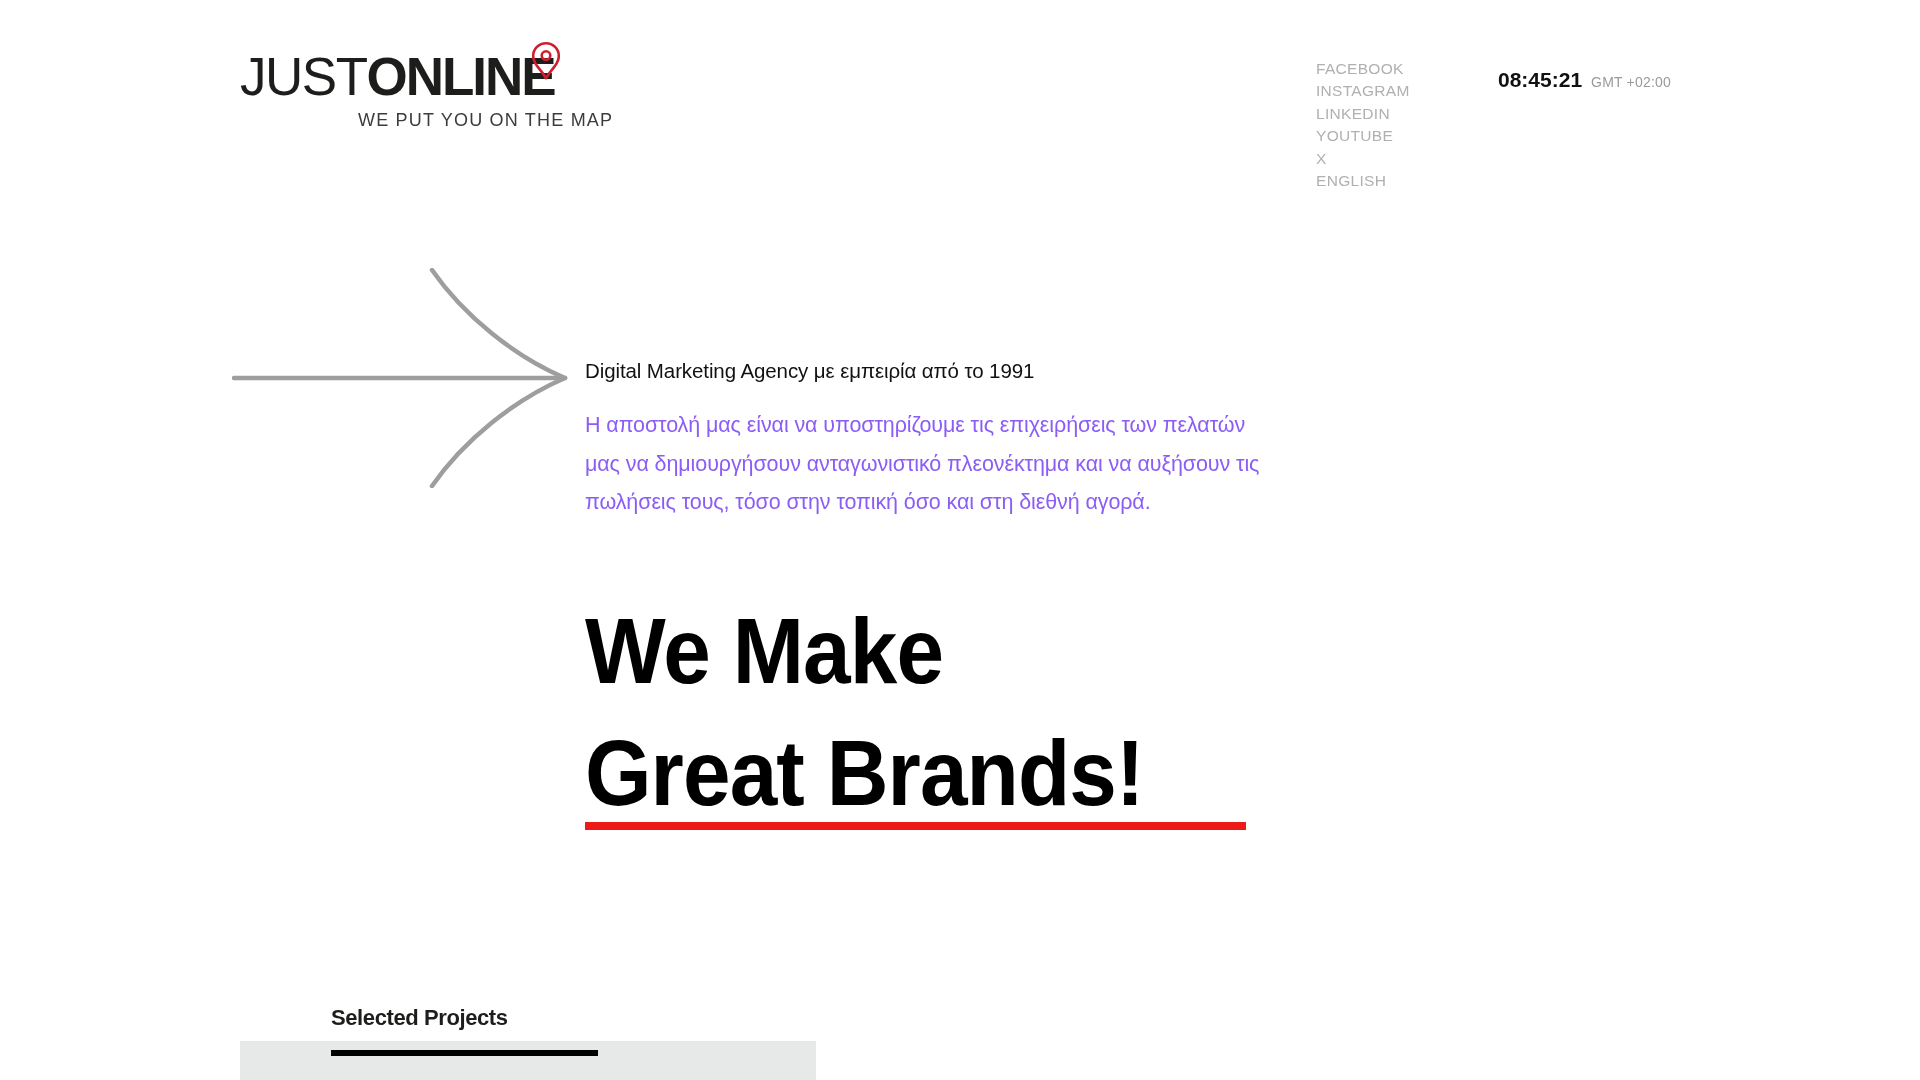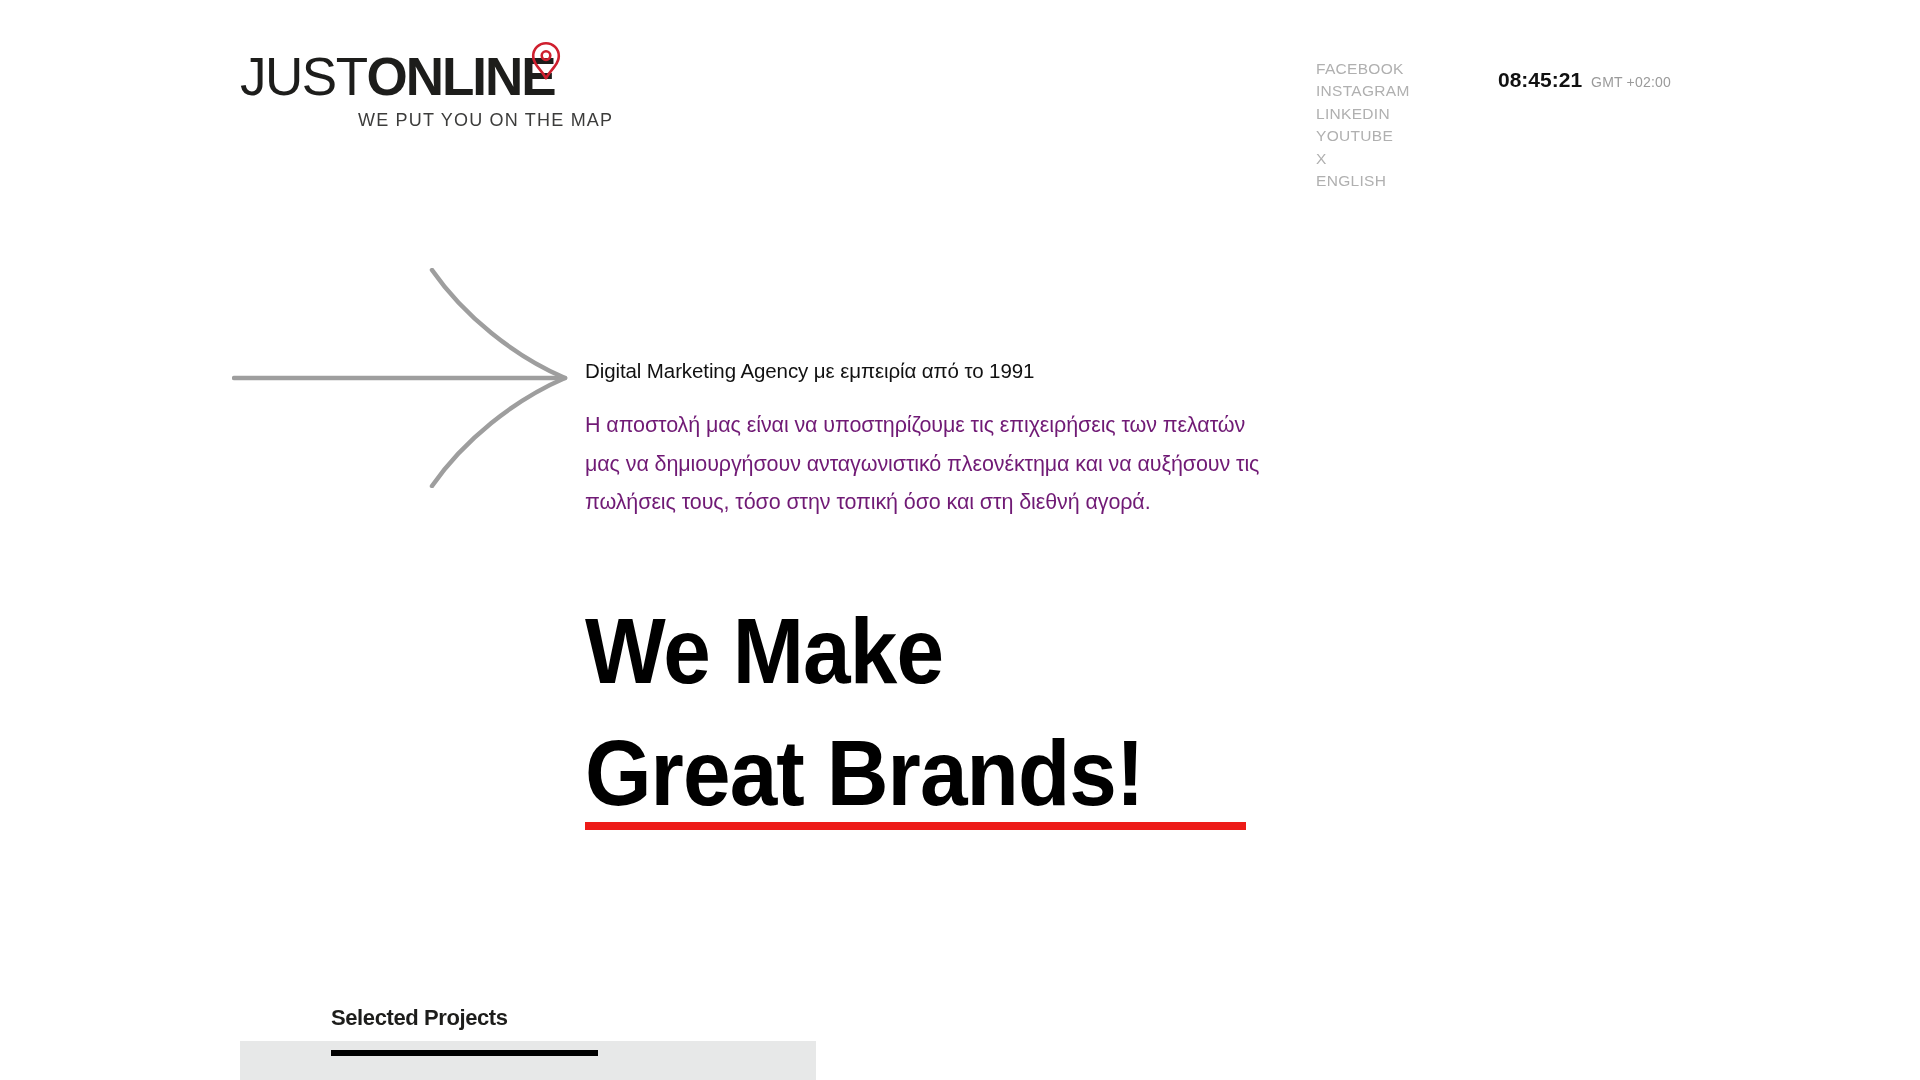--- a/index.html
+++ b/index.html
@@ -125,21 +125,21 @@
     font-size: 20.5px;
     font-weight: 400;
     color: #111111;
     letter-spacing: -0.1px;
     margin: 0 0 22px 0;
     line-height: 26px;
   }
   .hero-para {
     font-size: 21.5px;
     font-weight: 400;
-    color: #701a75;
+    color: #8b5cf6;
     line-height: 38.5px;
     margin: 0;
     width: 700px;
     letter-spacing: -0.1px;
   }
 
   .hero-headline {
     position: absolute;
     left: 585px;
     top: 590px;

